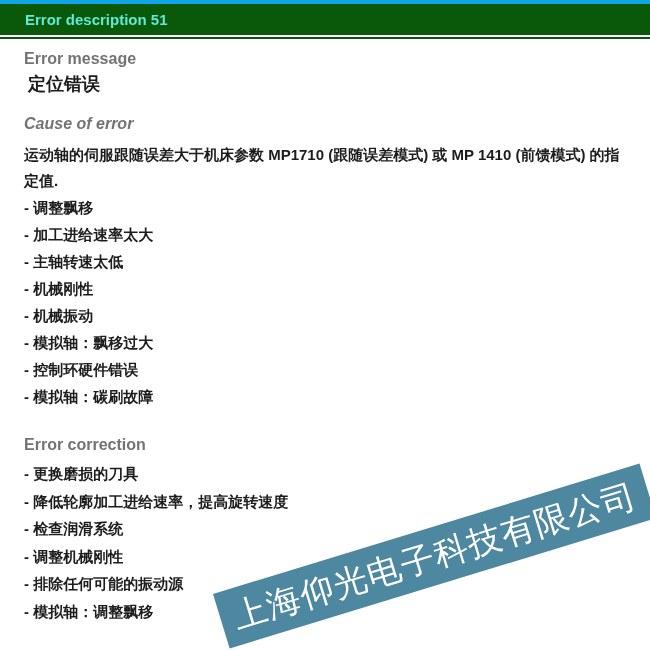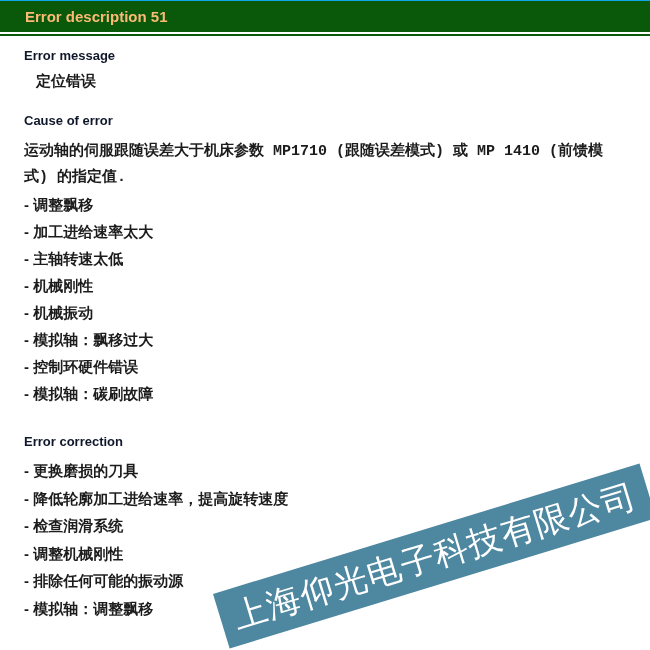--- a/index.html
+++ b/index.html
@@ -13,56 +13,55 @@
     position: relative;
     background: #ffffff;
     font-family: "Liberation Sans", "DejaVu Sans", sans-serif;
     color: #1c1c1c;
     font-weight: bold;
   }
   
   .title-bar {
     height: 31px;
     background: #0a580a;
-    border-top: 1px solid #0ea5e9;
-    color: #fdba74;
+    border-top: 4px solid #0ea5e9;
+    color: #5eead4;
     font-size: 15px;
     line-height: 31px;
     padding-left: 25px;
     box-sizing: content-box;
   }
   .title-underline {
     height: 2px;
     background: #0a580a;
     margin-top: 2px;
   }
   
   .content {
     padding: 0 24px;
   }
   .section-heading {
     margin: 0;
-    font-size: 13px;
+    font-size: 16px;
     line-height: 18px;
     font-weight: bold;
-    color: #0f172a;
+    color: #737373;
   }
   #error-message-heading { margin-top: 11px; }
   #error-message-text {
-    margin: 7px 12px 0;
-    font-size: 15px;
+    margin: 7px 4px 0;
+    font-size: 18px;
     line-height: 18px;
   }
-  #cause-heading { margin-top: 22px; }
+  #cause-heading { margin-top: 22px; font-style: italic; }
   #cause-description {
     margin: 9px 0 0;
     font-size: 15px;
     line-height: 26px;
     max-width: 600px;
-    font-family: Liberation Mono, monospace;
   }
   ul.item-list {
     margin: 0;
     padding: 0;
     list-style: none;
     font-size: 15px;
   }
   #cause-list li { line-height: 27px; }
   #correction-heading { margin-top: 26px; }
   #correction-list { margin-top: 6px; }

